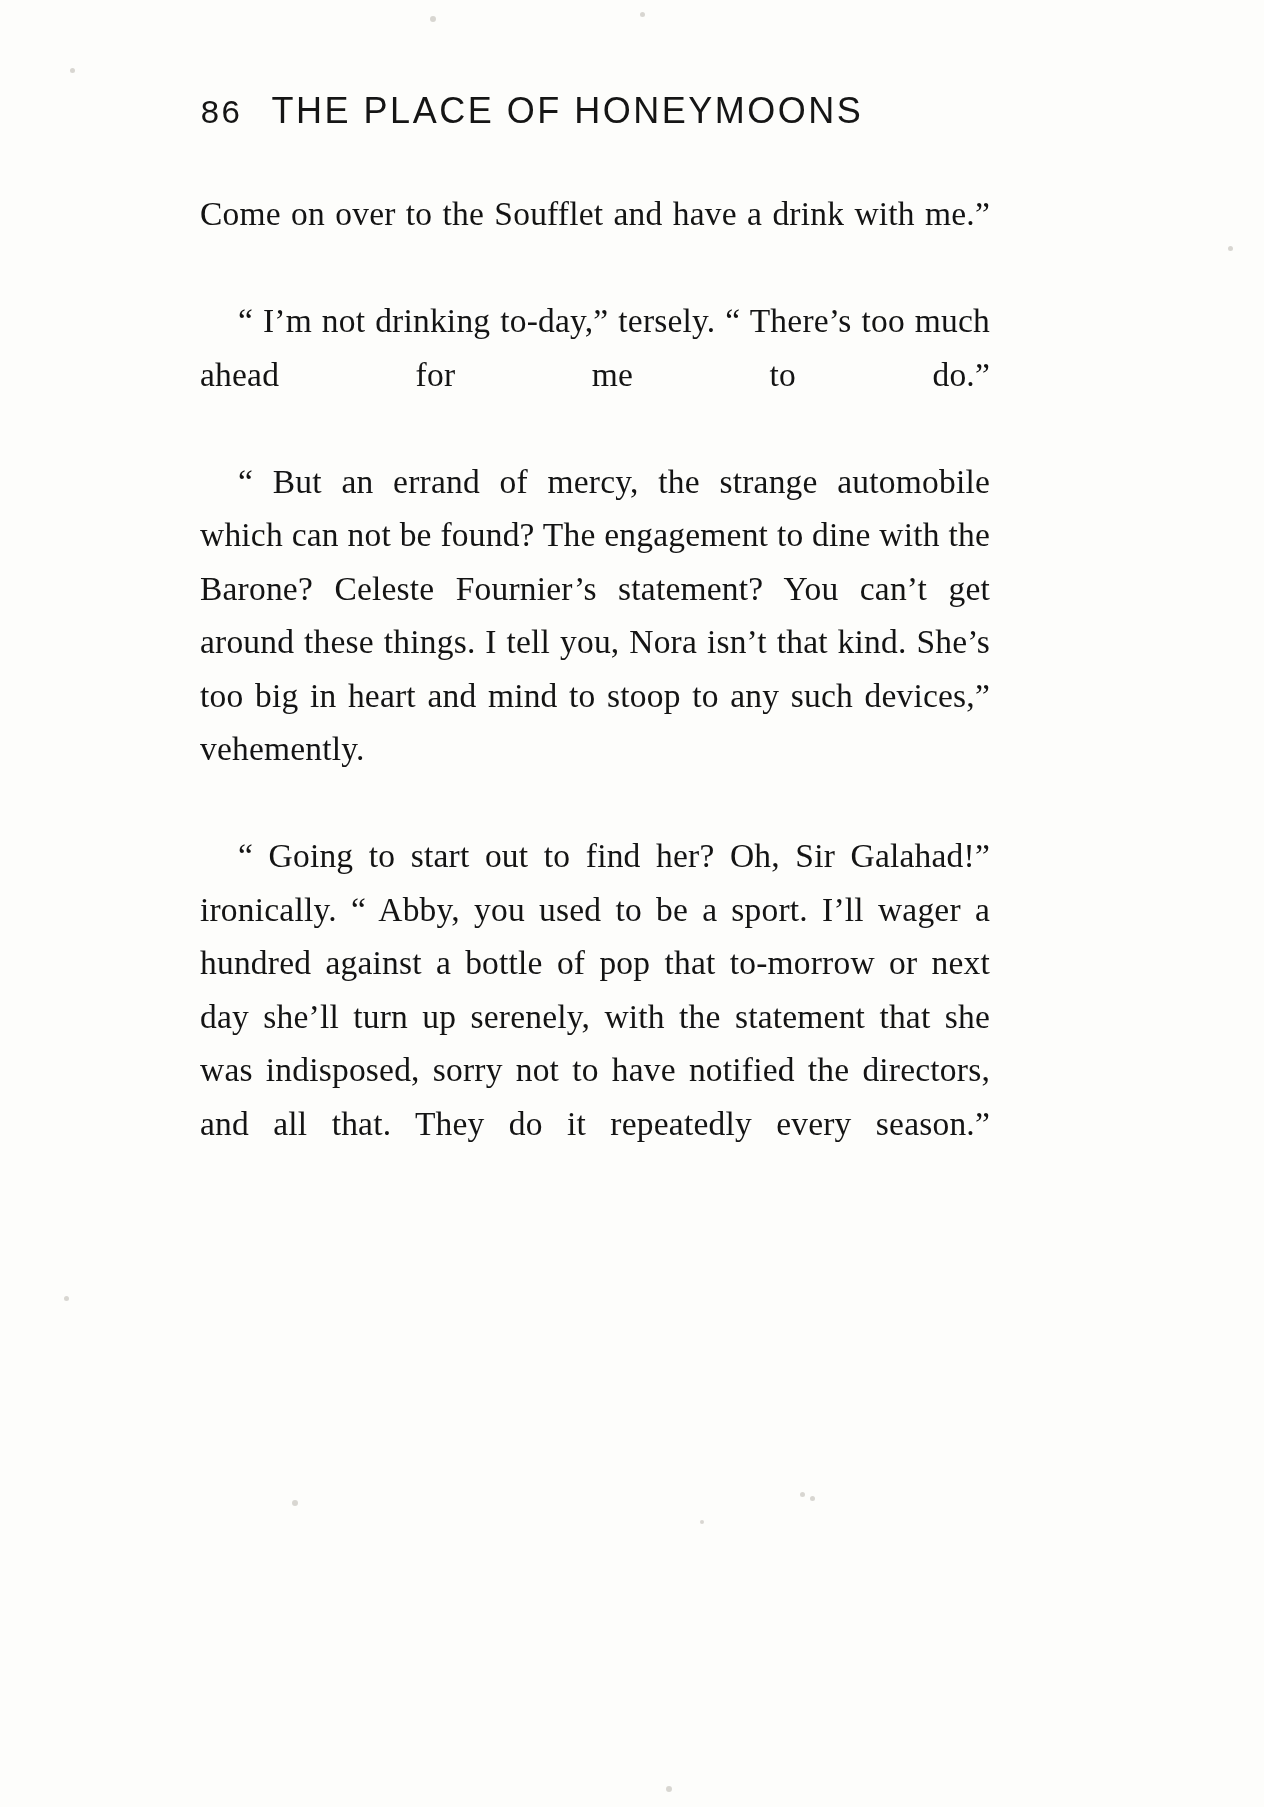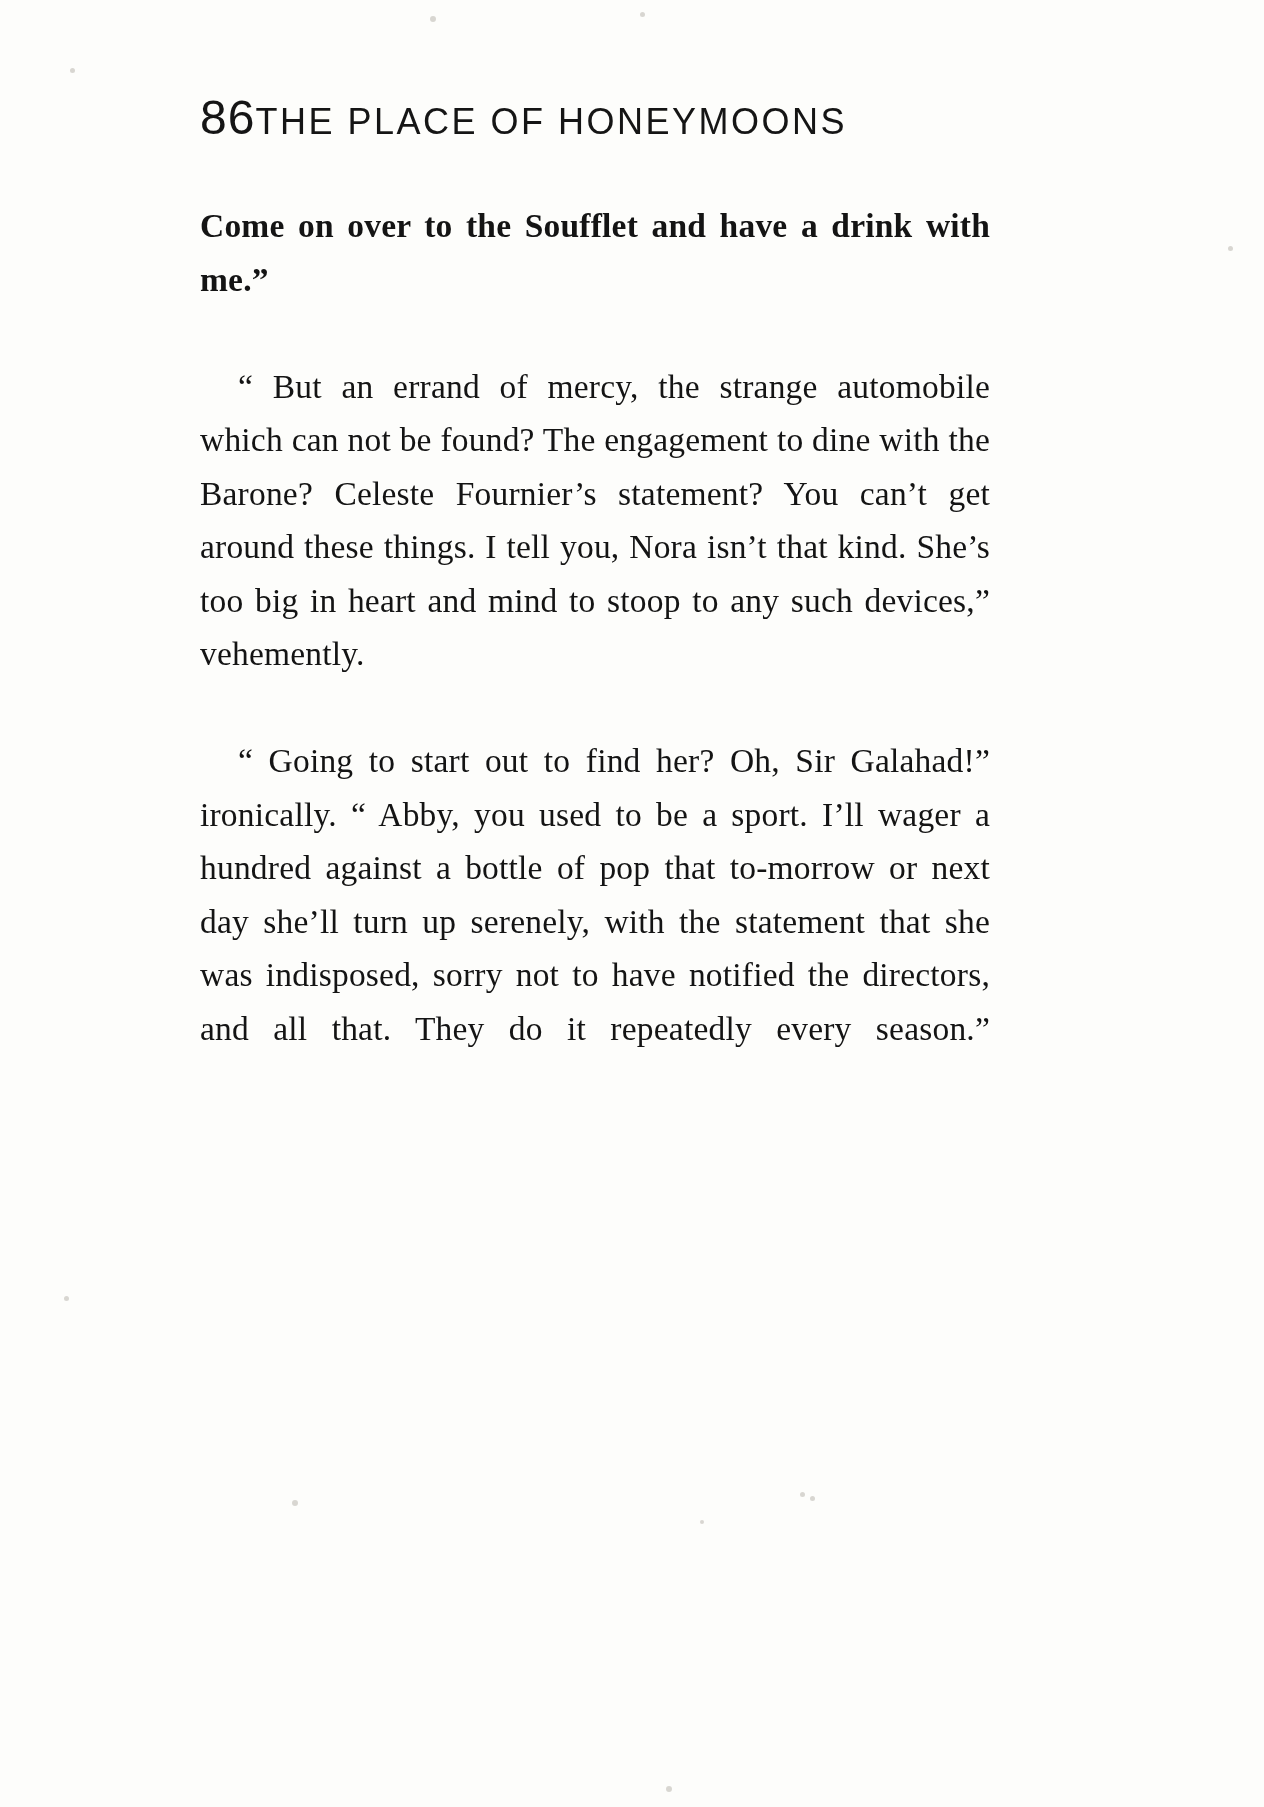--- a/index.html
+++ b/index.html
@@ -25,22 +25,23 @@
     display: flex;
     align-items: baseline;
     font-family: "Liberation Serif", serif;
     font-size: 37px;
     letter-spacing: 1px;
     color: #151515;
     margin-bottom: 54px;
     white-space: nowrap;
   }
   .folio {
-    font-family: Liberation Sans, sans-serif;
-    font-size: 48px;
+    font-family: Liberation Mono, monospace;
+    font-size: 33px;
+    margin-right: 30px;
     color: #151515;
   }
   .running-head {
     font-family: Liberation Sans, sans-serif;
     font-size: 36px;
     letter-spacing: 2.5px;
     color: #151515;
   }
   .body-text p {
     font-family: "Liberation Serif", serif;
@@ -50,21 +51,20 @@
     margin: 0;
     text-align: justify;
     text-justify: inter-word;
     letter-spacing: 0.2px;
   }
   .body-text p.indent {
     text-indent: 38px;
   }
   .body-text p.noindent {
     text-indent: 0;
-    font-weight: bold;
   }
   
   .body-text p::after {
     content: "";
     display: inline-block;
     width: 100%;
   }
   .speck {
     position: absolute;
     background: #b9b6ae;
@@ -90,18 +90,19 @@
 
   <div class="page-inner">
 
     <div class="header-line">
       <span class="folio">86</span>
       <span class="running-head">THE PLACE OF HONEYMOONS</span>
     </div>
 
     <div class="body-text">
       <p class="noindent">Come on over to the Soufflet and have a drink with me.”</p>
+      <p class="indent">“ I’m not drinking to-day,” tersely. “ There’s too much ahead for me to do.”</p>
       <p class="indent">“ But an errand of mercy, the strange automobile which can not be found?  The engagement to dine with the Barone?  Celeste Fournier’s statement?  You can’t get around these things.  I tell you, Nora isn’t that kind. She’s too big in heart and mind to stoop to any such devices,” vehemently.</p>
       <p class="indent">“ Going to start out to find her?  Oh, Sir Galahad!” ironically.  “ Abby, you used to be a sport.  I’ll wager a hundred against a bottle of pop that to-morrow or next day she’ll turn up serenely, with the statement that she was indisposed, sorry not to have notified the directors, and all that.  They do it repeatedly every season.”</p>
     </div>
 
   </div>
 </div>
 
 </body></html>

